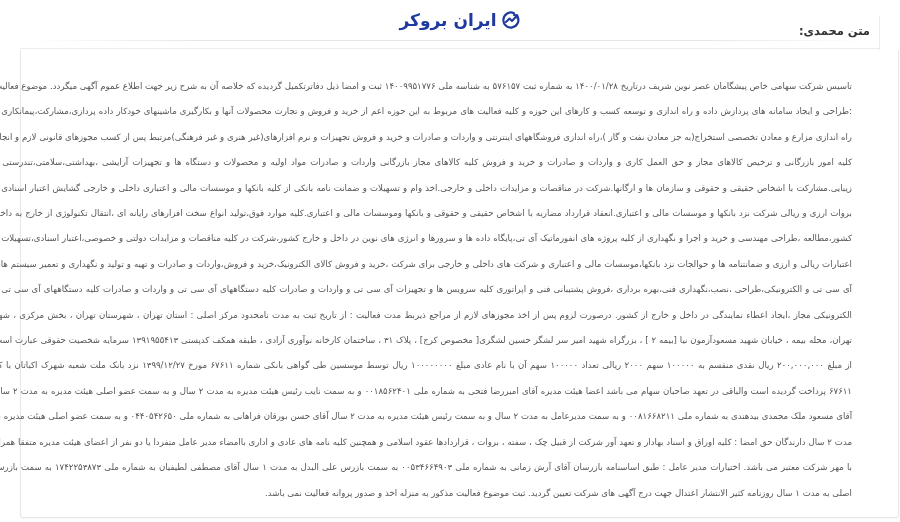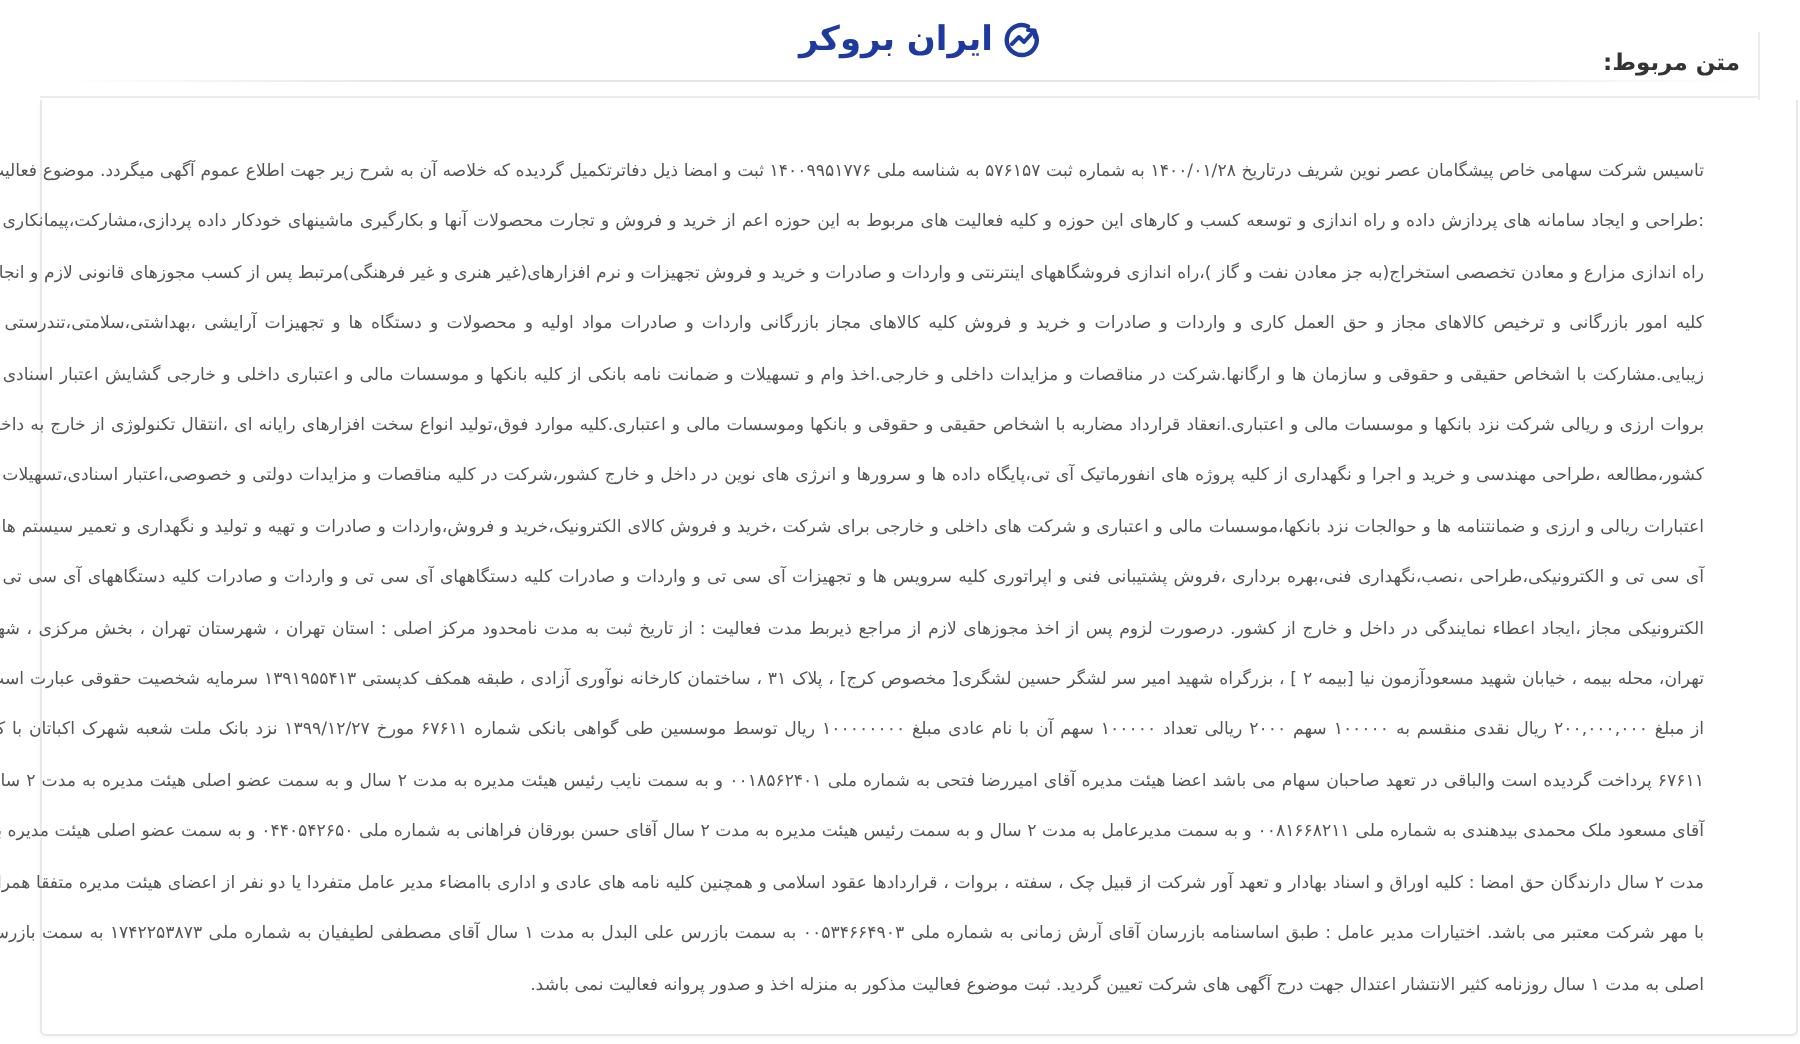--- a/index.html
+++ b/index.html
@@ -132,21 +132,21 @@
           <polyline points="13,5 16.3,5.2 16.5,8.4" fill="none" stroke="#1f3a9e" stroke-width="2" stroke-linecap="round" stroke-linejoin="round"></polyline>
         </svg>
       </span>
       <span class="logo-text">ایران بروکر</span>
     </div>
   </div>
   <div class="header-line"></div>
 
   <div class="card">
     <div class="card-title-row">
-      <span class="card-title">متن مربوط:</span>
+      <span class="card-title">متن محمدی:</span>
     </div>
     <div class="card-vline"></div>
     <div class="card-divider"></div>
     <div class="content-box"></div>
     <p class="ad-text" id="ad-text"><span>تاسیس شرکت سهامی خاص پیشگامان عصر نوین شریف درتاریخ ۱۴۰۰/۰۱/۲۸ به شماره ثبت ۵۷۶۱۵۷ به شناسه ملی ۱۴۰۰۹۹۵۱۷۷۶ ثبت و امضا ذیل دفاترتکمیل گردیده که خلاصه آن به شرح زیر جهت اطلاع عموم آگهی میگردد. موضوع</span> <span>فعالیت :طراحی و ایجاد سامانه های پردازش داده و راه اندازی و توسعه کسب و کارهای این حوزه و کلیه فعالیت های مربوط به این حوزه اعم از خرید و فروش و تجارت محصولات آنها و بکارگیری ماشینهای خودکار داده</span> <span>پردازی،مشارکت،پیمانکاری و راه اندازی مزارع و معادن تخصصی استخراج(به جز معادن نفت و گاز )،راه اندازی فروشگاههای اینترنتی و واردات و صادرات و خرید و فروش تجهیزات و نرم افزارهای(غیر هنری و غیر فرهنگی)مرتبط پس از</span> <span>کسب مجوزهای قانونی لازم و انجام کلیه امور بازرگانی و ترخیص کالاهای مجاز و حق العمل کاری و واردات و صادرات و خرید و فروش کلیه کالاهای مجاز بازرگانی واردات و صادرات مواد اولیه و محصولات و دستگاه ها و تجهیزات آرایشی</span> <span>،بهداشتی،سلامتی،تندرستی و زیبایی.مشارکت با اشخاص حقیقی و حقوقی و سازمان ها و ارگانها.شرکت در مناقصات و مزایدات داخلی و خارجی.اخذ وام و تسهیلات و ضمانت نامه بانکی از کلیه بانکها و موسسات مالی و اعتباری داخلی و خارجی</span> <span>گشایش اعتبار اسنادی و بروات ارزی و ریالی شرکت نزد بانکها و موسسات مالی و اعتباری.انعقاد قرارداد مضاربه با اشخاص حقیقی و حقوقی و بانکها وموسسات مالی و اعتباری.کلیه موارد فوق،تولید انواع سخت افزارهای رایانه ای ،انتقال</span> <span>تکنولوژی از خارج به داخل کشور،مطالعه ،طراحی مهندسی و خرید و اجرا و نگهداری از کلیه پروژه های انفورماتیک آی تی،پایگاه داده ها و سرورها و انرژی های نوین در داخل و خارج کشور،شرکت در کلیه مناقصات و مزایدات دولتی و</span> <span>خصوصی،اعتبار اسنادی،تسهیلات و اعتبارات ریالی و ارزی و ضمانتنامه ها و حوالجات نزد بانکها،موسسات مالی و اعتباری و شرکت های داخلی و خارجی برای شرکت ،خرید و فروش کالای الکترونیک،خرید و فروش،واردات و صادرات و تهیه و</span> <span>تولید و نگهداری و تعمیر سیستم های آی سی تی و الکترونیکی،طراحی ،نصب،نگهداری فنی،بهره برداری ،فروش پشتیبانی فنی و اپراتوری کلیه سرویس ها و تجهیزات آی سی تی و واردات و صادرات کلیه دستگاههای آی سی تی و واردات و</span> <span>صادرات کلیه دستگاههای آی سی تی و الکترونیکی مجاز ،ایجاد اعطاء نمایندگی در داخل و خارج از کشور. درصورت لزوم پس از اخذ مجوزهای لازم از مراجع ذیربط مدت فعالیت : از تاریخ ثبت به مدت نامحدود مرکز اصلی : استان تهران ،</span> <span>شهرستان تهران ، بخش مرکزی ، شهر تهران، محله بیمه ، خیابان شهید مسعودآزمون نیا [بیمه ۲ ] ، بزرگراه شهید امیر سر لشگر حسین لشگری[ مخصوص کرج] ، پلاک ۳۱ ، ساختمان کارخانه نوآوری آزادی ، طبقه همکف کدپستی ۱۳۹۱۹۵۵۴۱۳</span> <span>سرمایه شخصیت حقوقی عبارت است از مبلغ ۲۰۰,۰۰۰,۰۰۰ ریال نقدی منقسم به ۱۰۰۰۰۰ سهم ۲۰۰۰ ریالی تعداد ۱۰۰۰۰۰ سهم آن با نام عادی مبلغ ۱۰۰۰۰۰۰۰۰ ریال توسط موسسین طی گواهی بانکی شماره ۶۷۶۱۱ مورخ ۱۳۹۹/۱۲/۲۷ نزد بانک ملت</span> <span>شعبه شهرک اکباتان با کد ۶۷۶۱۱ پرداخت گردیده است والباقی در تعهد صاحبان سهام می باشد اعضا هیئت مدیره آقای امیررضا فتحی به شماره ملی ۰۰۱۸۵۶۲۴۰۱ و به سمت نایب رئیس هیئت مدیره به مدت ۲ سال و به سمت عضو اصلی</span> <span>هیئت مدیره به مدت ۲ سال آقای مسعود ملک محمدی بیدهندی به شماره ملی ۰۰۸۱۶۶۸۲۱۱ و به سمت مدیرعامل به مدت ۲ سال و به سمت رئیس هیئت مدیره به مدت ۲ سال آقای حسن بورقان فراهانی به شماره ملی ۰۴۴۰۵۴۲۶۵۰ و به</span> <span>سمت عضو اصلی هیئت مدیره به مدت ۲ سال دارندگان حق امضا : کلیه اوراق و اسناد بهادار و تعهد آور شرکت از قبیل چک ، سفته ، بروات ، قراردادها عقود اسلامی و همچنین کلیه نامه های عادی و اداری باامضاء مدیر عامل متفردا یا دو</span> <span>نفر از اعضای هیئت مدیره متفقا همراه با مهر شرکت معتبر می باشد. اختیارات مدیر عامل : طبق اساسنامه بازرسان آقای آرش زمانی به شماره ملی ۰۰۵۳۴۶۶۴۹۰۳ به سمت بازرس علی البدل به مدت ۱ سال آقای مصطفی لطیفیان به شماره</span> <span>ملی ۱۷۴۲۲۵۳۸۷۳ به سمت بازرس اصلی به مدت ۱ سال روزنامه کثیر الانتشار اعتدال جهت درج آگهی های شرکت تعیین گردید. ثبت موضوع فعالیت مذکور به منزله اخذ و صدور پروانه فعالیت نمی باشد.</span> </p>
   </div>
 
 </div>
 
 </body></html>

